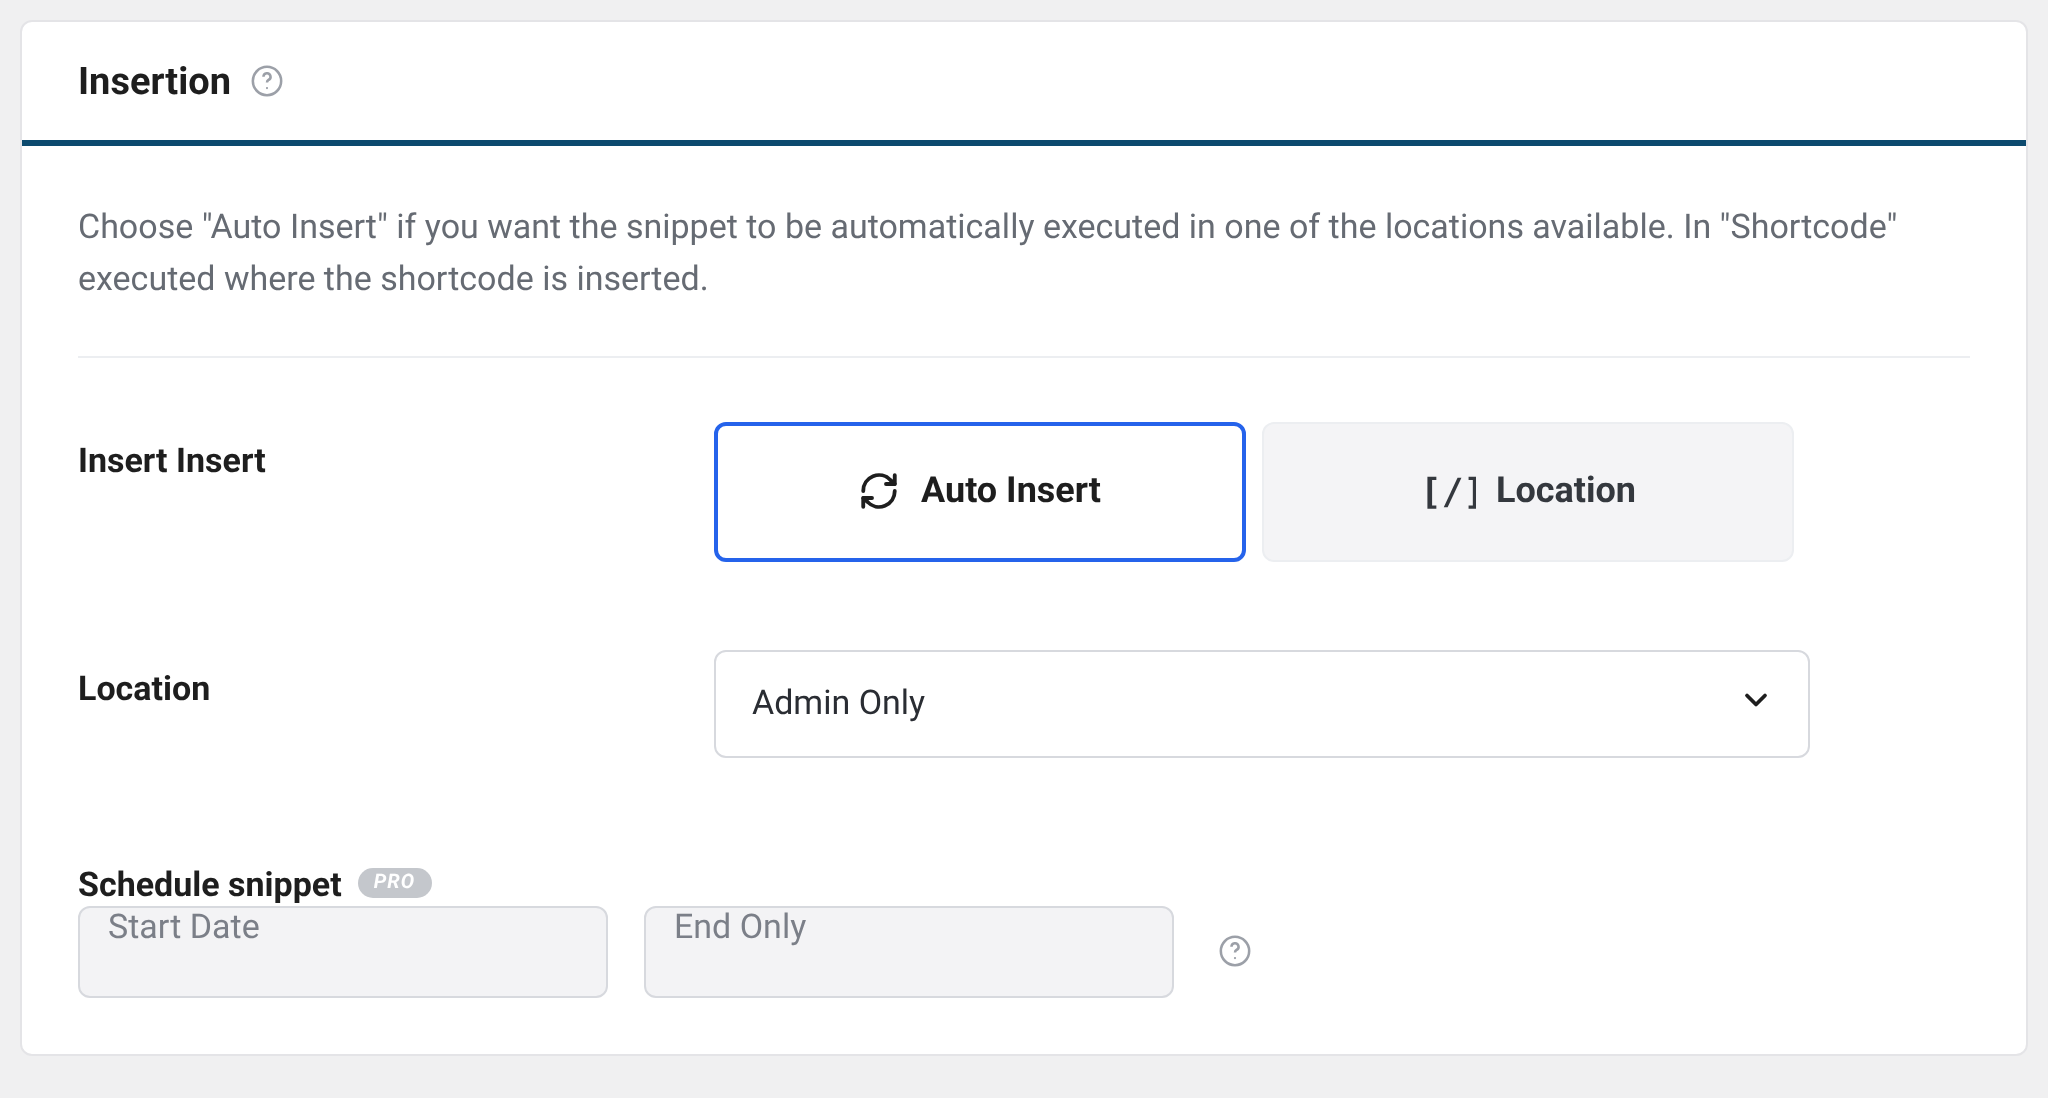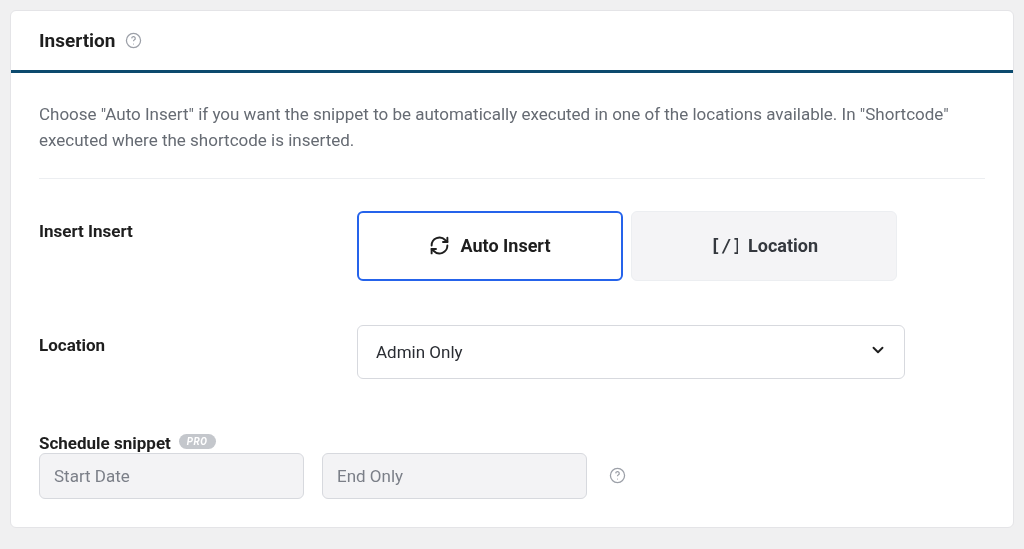--- a/index.html
+++ b/index.html
@@ -152,21 +152,20 @@
     .date-input {
       width: 265px;
       height: 46px;
       border: 1px solid #d7d9de;
       border-radius: 6px;
       background: #f3f3f5;
       padding: 0 14px;
       font-size: 17px;
       color: #7b7f88;
       display: flex;
-      align-items: center;
     }
     .trailing-help {
       display: inline-flex;
       margin-left: 6px;
     }
   </style>
 </head>
 <body>
 
 <div class="panel">

